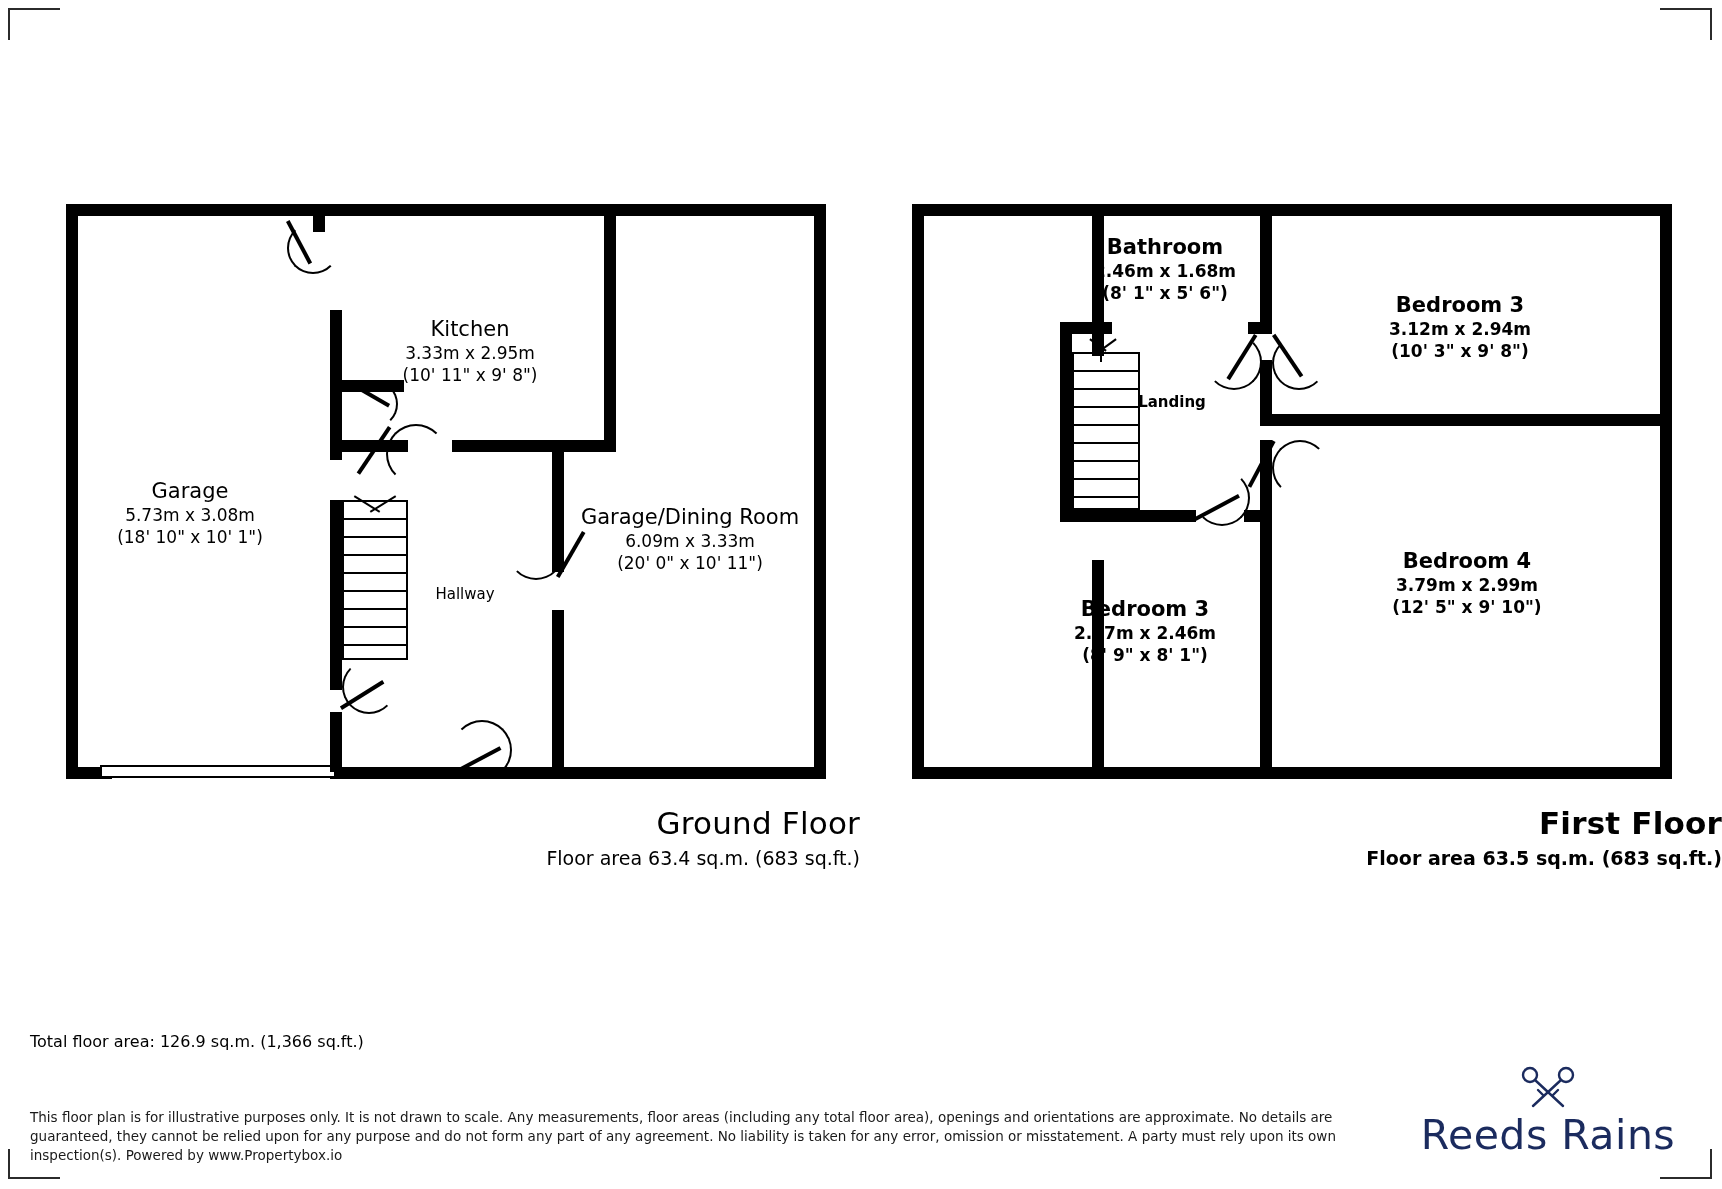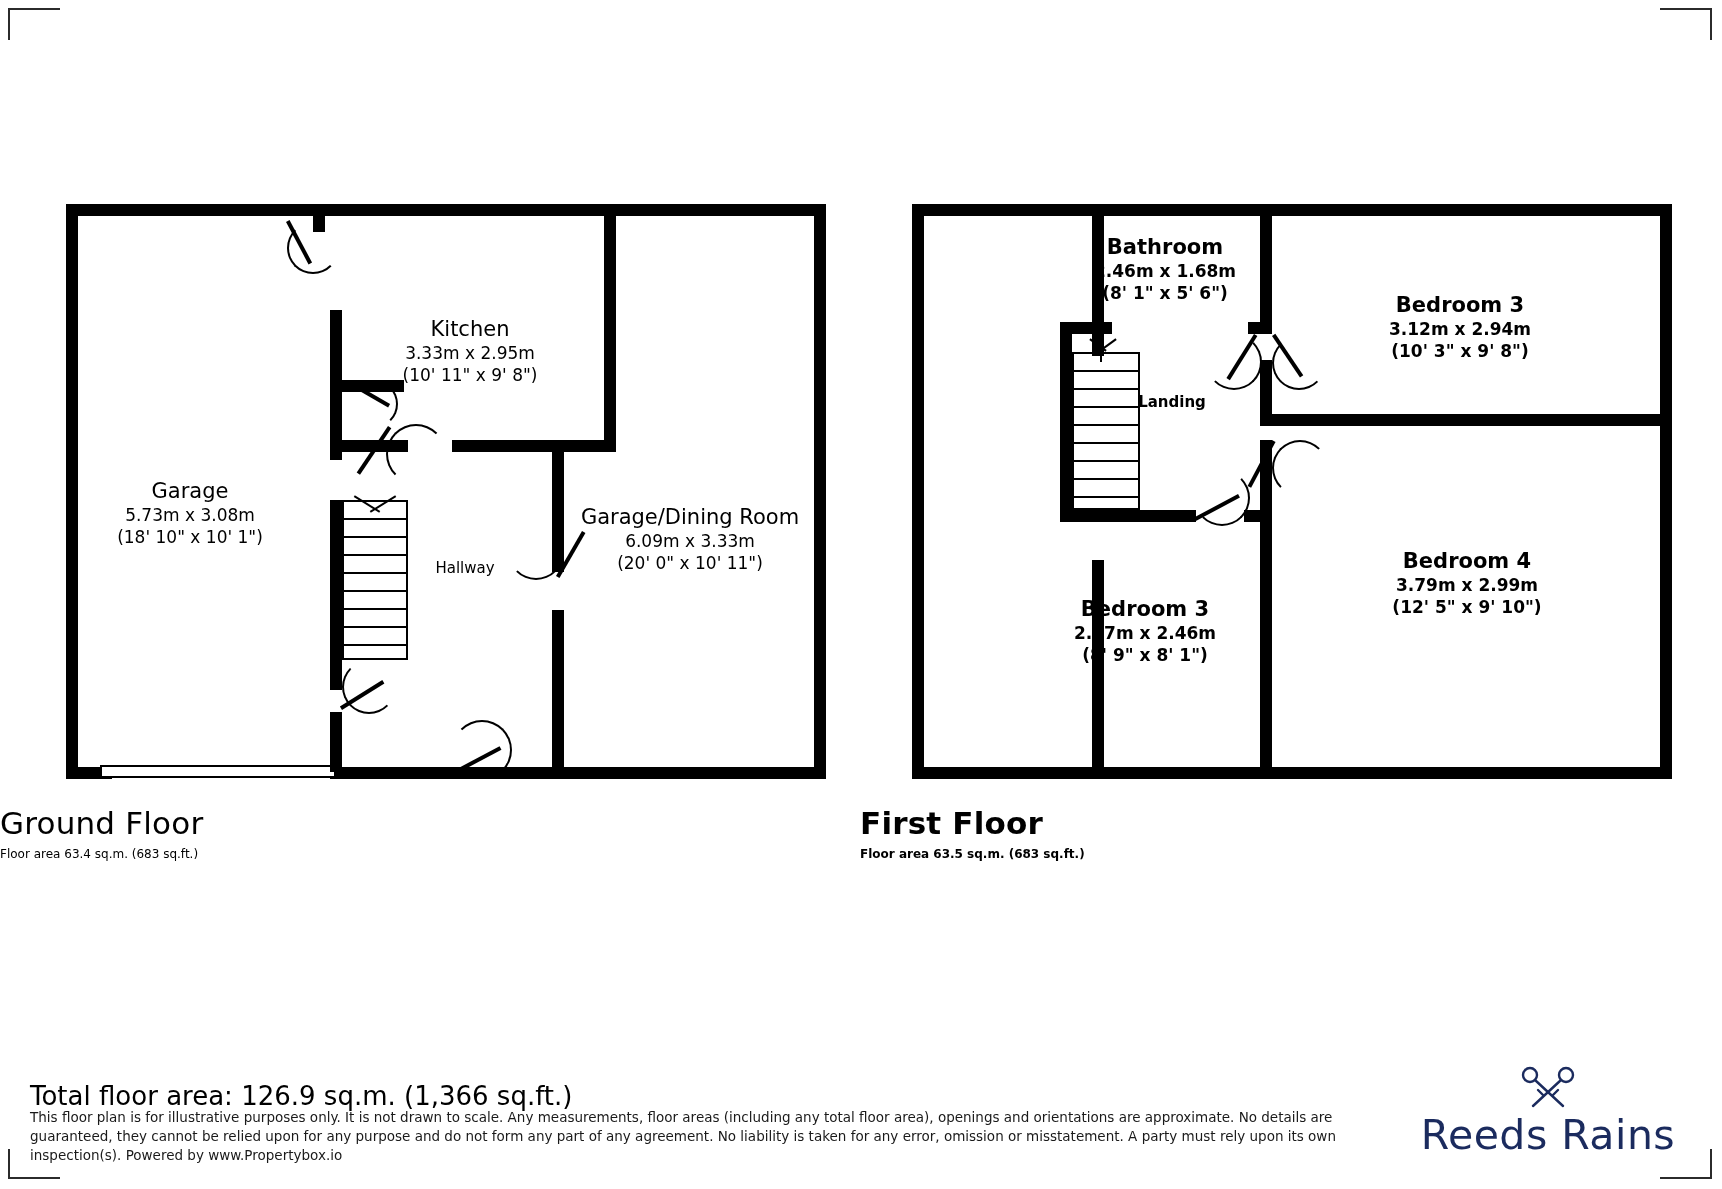--- a/index.html
+++ b/index.html
@@ -19,33 +19,33 @@
   
   .frame-mask{position:absolute;background:#ffffff;}
 
   .plan{position:absolute;}
   .wall{position:absolute;background:#000000;}
   .label{position:absolute;text-align:center;line-height:1.28;white-space:nowrap;}
   .label .name{font-size:21px;}
   .label .dim{font-size:17px;}
   .label.small .name{font-size:15px;}
 
-  .floor-title{position:absolute;text-align:left;width:100%;}
+  .floor-title{position:absolute;text-align:right;width:100%;}
   .floor-title .t{font-size:31px;letter-spacing:.2px;}
-  .floor-title .a{font-size:12px;margin-top:6px;}
+  .floor-title .a{font-size:19px;margin-top:6px;}
 
   .door{position:absolute;border:2.6px solid #000000;border-radius:50%;}
   .door-leaf{position:absolute;background:#000000;}
 
   .stairs{position:absolute;border:2px solid #000000;box-sizing:border-box;}
   .stairs .step{position:absolute;left:0;right:0;height:2px;background:#000000;}
 
   .garage-door{position:absolute;border:2px solid #000000;box-sizing:border-box;background:#ffffff;}
 
-  .total{position:absolute;left:30px;top:1081px;font-size:26px;}
+  .total{position:absolute;left:30px;top:1032px;font-size:16px;}
   .disclaimer{position:absolute;left:30px;top:1108px;width:1330px;font-size:13.5px;line-height:1.42;color:#1a1a1a;}
 
   .brand{position:absolute;right:24px;bottom:30px;width:300px;text-align:center;color:#1b2b5e;}
   .brand .keys{height:48px;display:flex;align-items:center;justify-content:center;}
   .brand .bname{font-size:41px;letter-spacing:.5px;font-family:"DejaVu Sans", sans-serif;}
 </style>
 </head>
 <body>
 
 <div class="page-border"></div>
@@ -121,21 +121,21 @@
     <div class="dim">3.33m x 2.95m</div>
     <div class="dim">(10' 11" x 9' 8")</div>
   </div>
 
   <div class="label" style="left:560px;top:504px;width:260px;">
     <div class="name">Garage/Dining Room</div>
     <div class="dim">6.09m x 3.33m</div>
     <div class="dim">(20' 0" x 10' 11")</div>
   </div>
 
-  <div class="label small" style="left:400px;top:559px;width:130px;">
+  <div class="label small" style="left:400px;top:585px;width:130px;">
     <div class="name">Hallway</div>
   </div>
 
   <div class="floor-title" style="left:0;top:805px;">
     <div class="t">Ground Floor</div>
     <div class="a">Floor area 63.4 sq.m. (683 sq.ft.)</div>
   </div>
 </div>
 
 <div class="plan" id="first" style="left:860px;top:0;width:862px;height:860px;font-weight:bold;">

